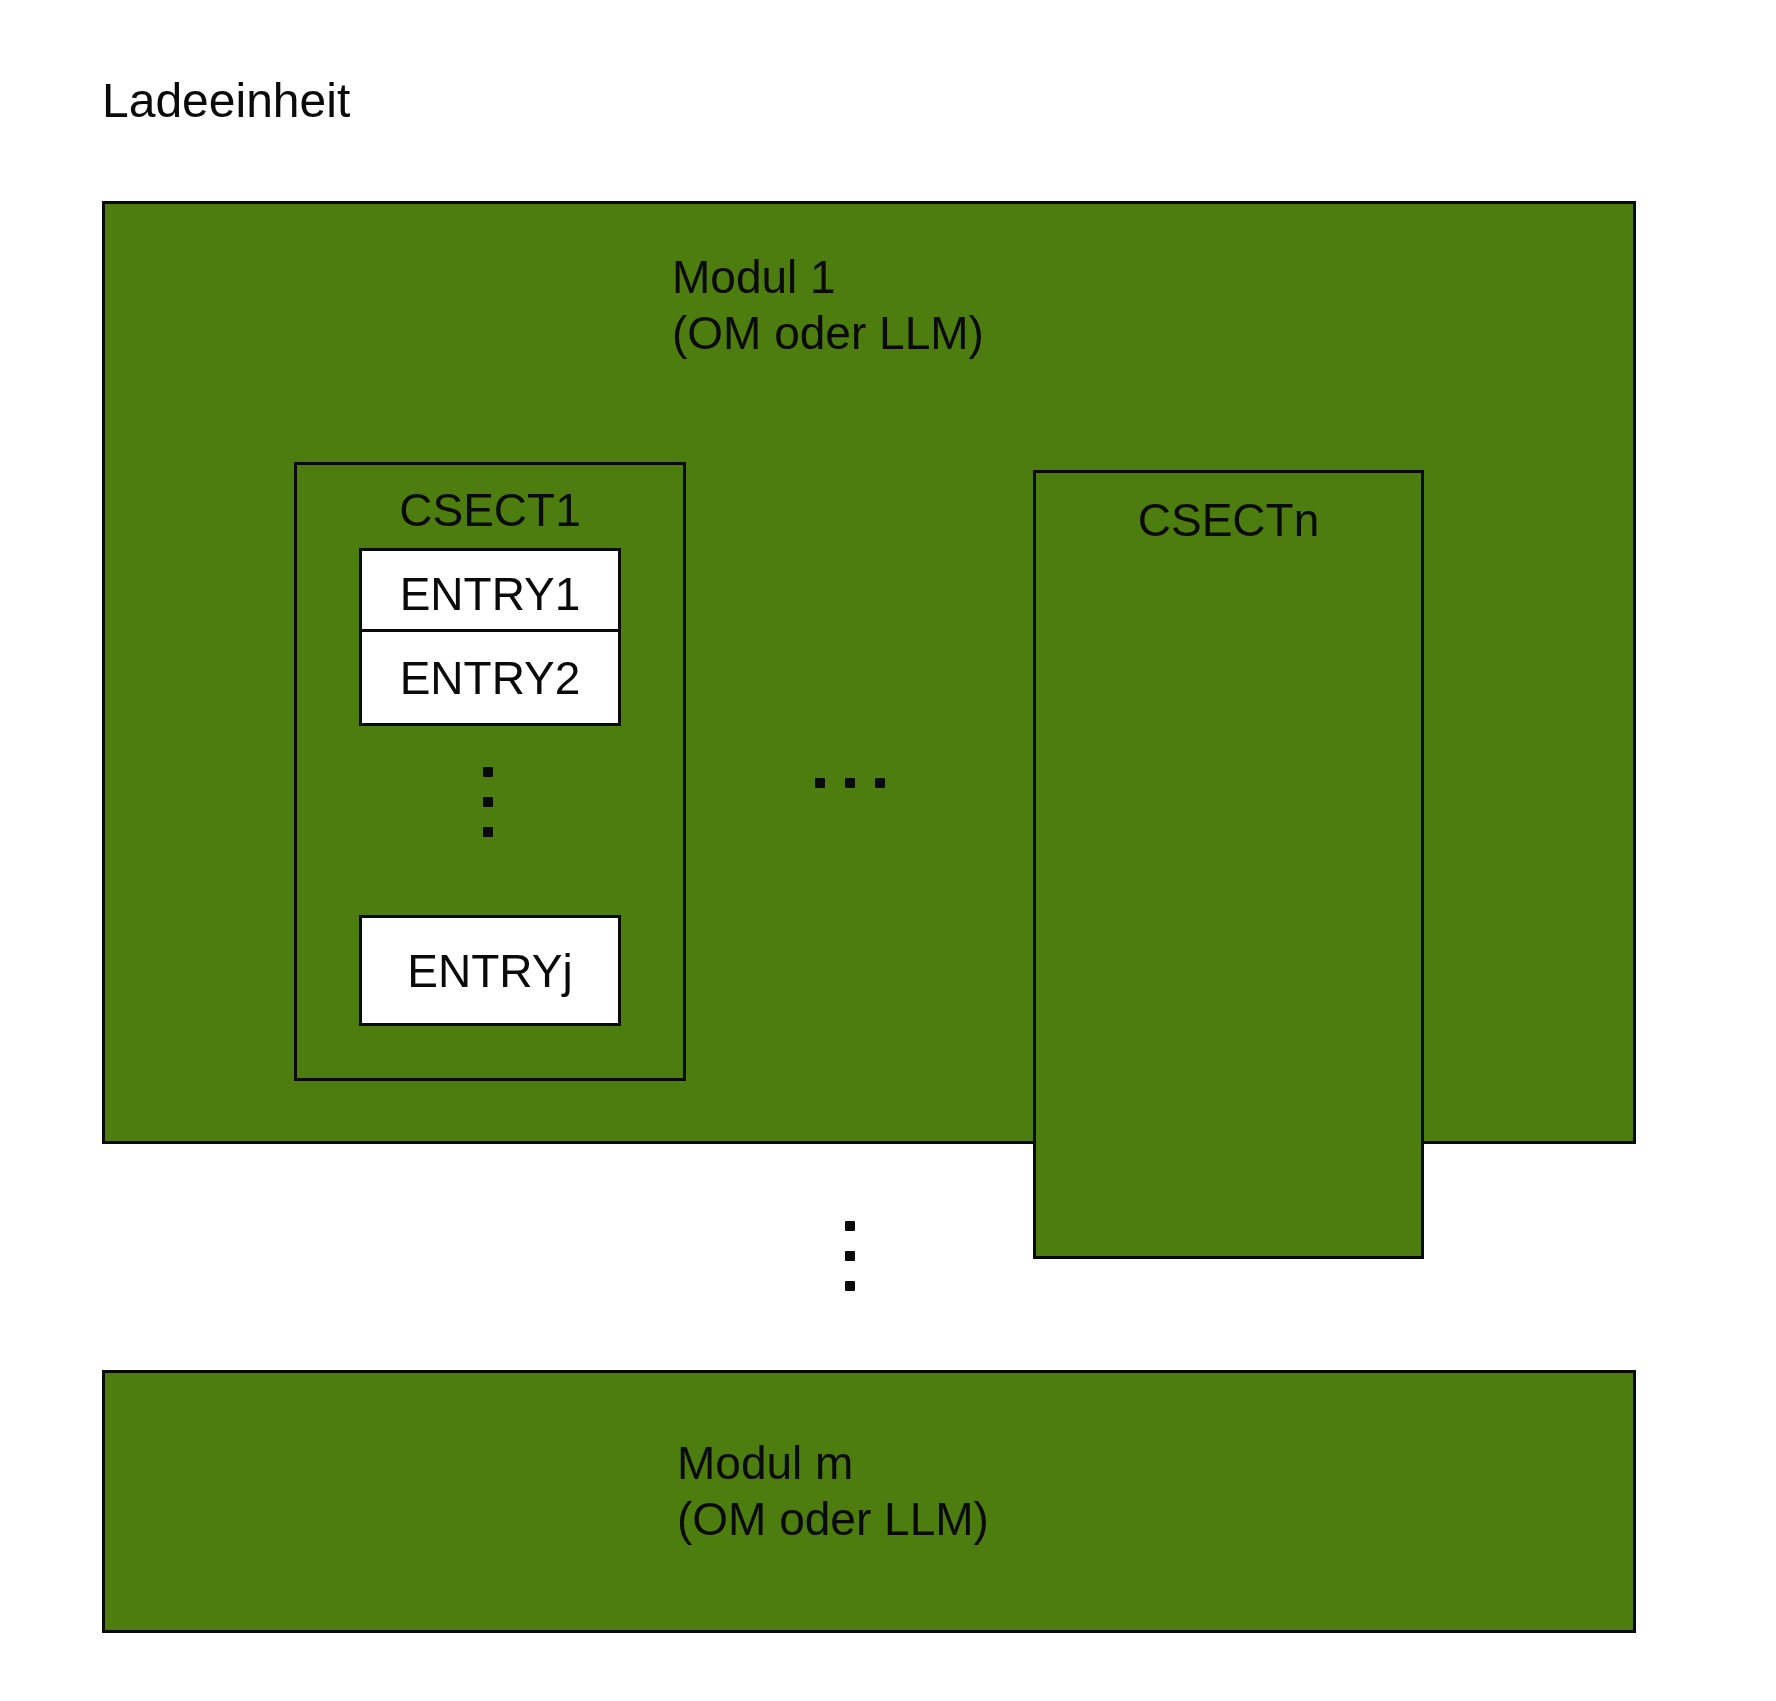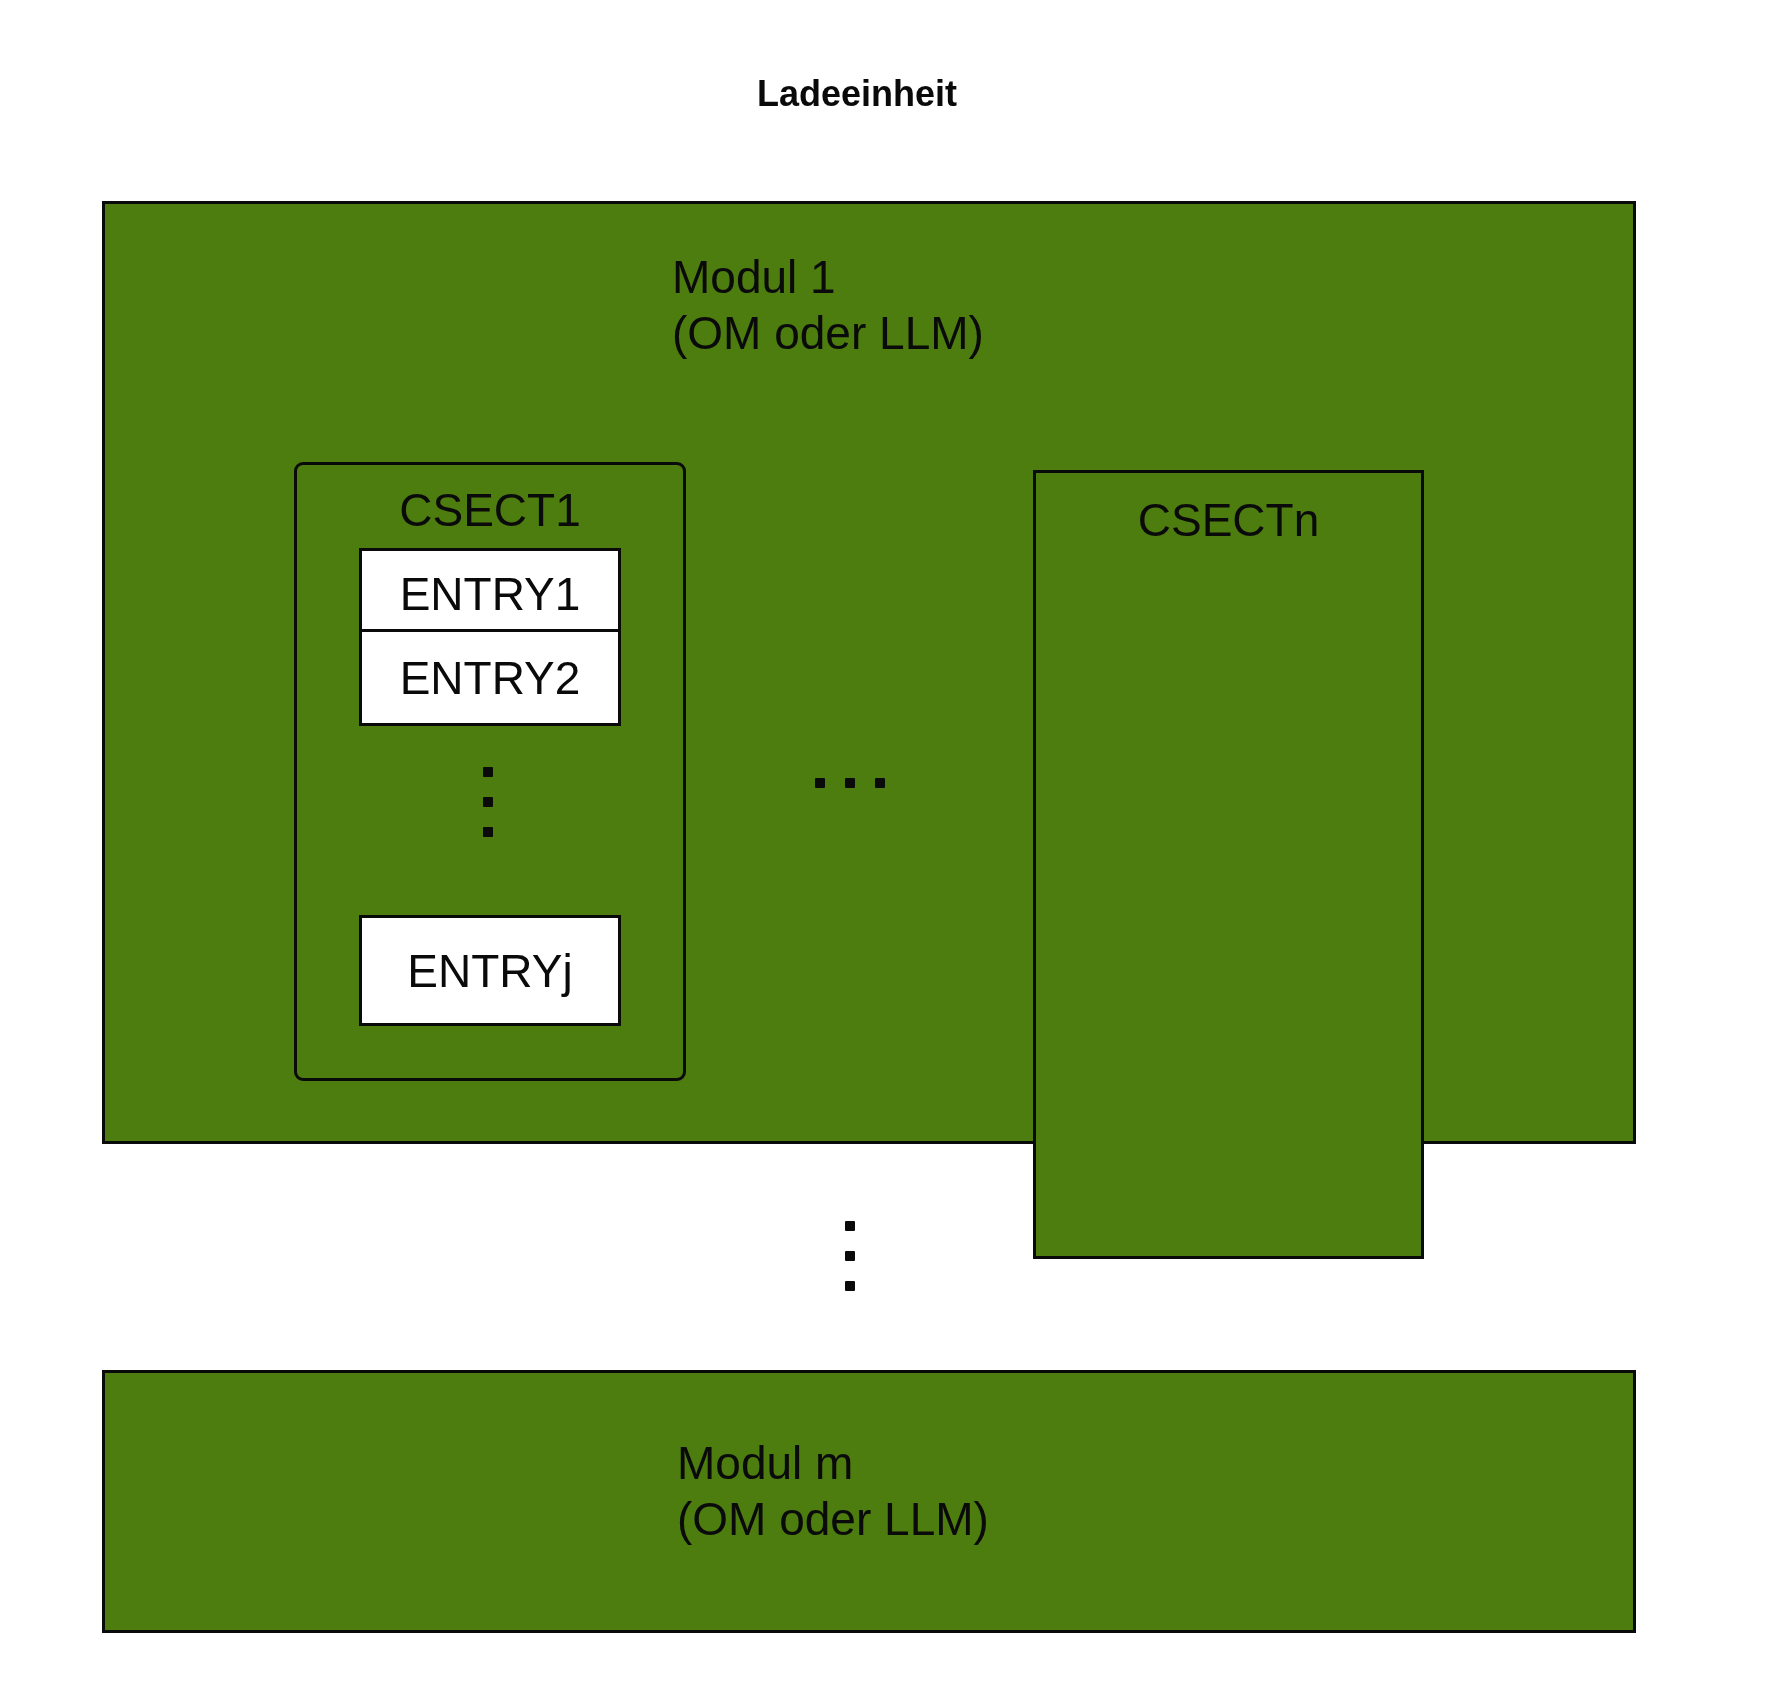--- a/index.html
+++ b/index.html
@@ -15,23 +15,23 @@
     font-family: "Liberation Sans", "DejaVu Sans", sans-serif;
     color: #0a0a0a;
     overflow: hidden;
   }
   .abs { position: absolute; }
 
   .diagram-title {
     left: 102px;
     top: 72px;
     width: 1510px;
-    text-align: center;
-    font-size: 36px;
-    font-weight: bold;
+    text-align: left;
+    font-size: 48px;
+    font-weight: normal;
     line-height: 1.2;
     letter-spacing: 0px;
   }
 
   .box {
     position: absolute;
     border: 3px solid #0a0a0a;
     background: #4d7c0f;
     box-sizing: border-box;
   }
@@ -41,21 +41,21 @@
 
   .module-label {
     position: absolute;
     font-size: 46px;
     line-height: 56px;
     white-space: nowrap;
   }
   .module1-label { left: 567px; top: 45px; }
   .modulem-label { left: 572px; top: 62px; }
 
-  .csect1-box { left: 189px; top: 258px; width: 392px; height: 619px; border-radius: 9px; }
+  .csect1-box { left: 189px; top: 258px; width: 392px; height: 619px; }
   .csectn-box { left: 928px; top: 266px; width: 391px; height: 789px; }
 
   .csect-label {
     position: absolute;
     left: 0;
     width: 100%;
     text-align: center;
     font-size: 46px;
     line-height: 56px;
   }

